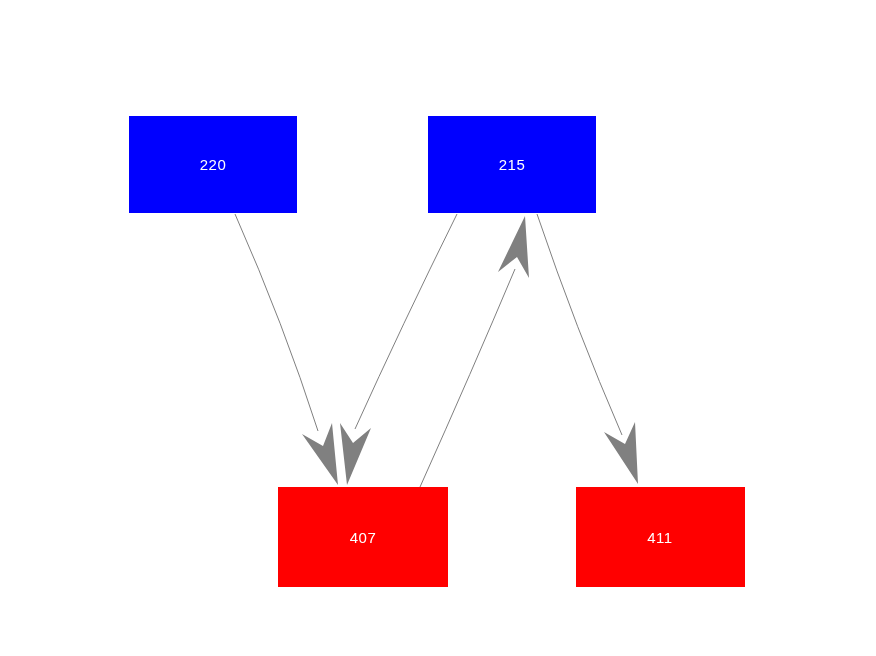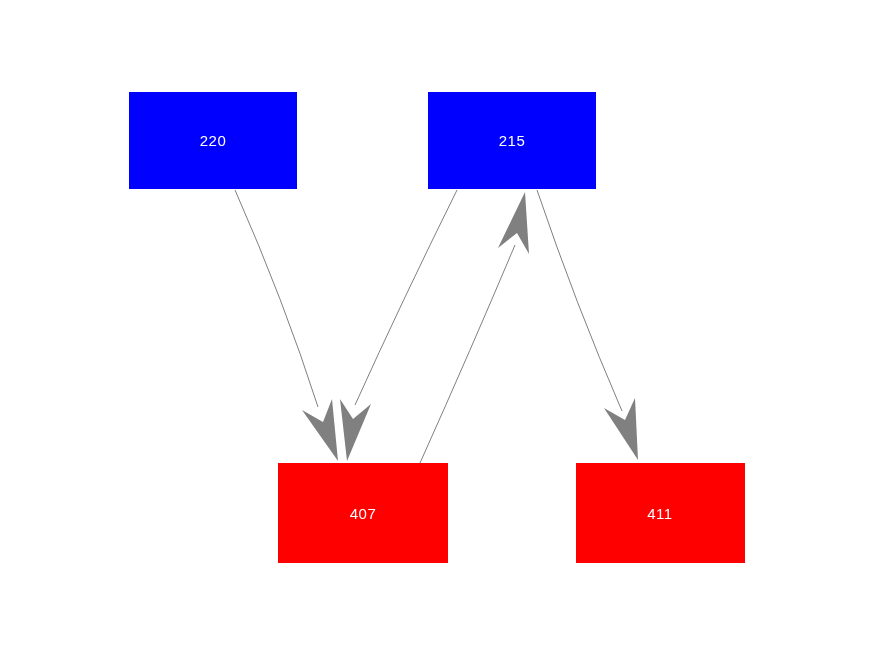--- a/index.html
+++ b/index.html
@@ -8,20 +8,21 @@
     width: 876px;
     height: 656px;
     background: #ffffff;
     overflow: hidden;
     font-family: "Liberation Sans", sans-serif;
   }
   .canvas-wrap {
     position: relative;
     width: 876px;
     height: 468px;
+    margin-top: 24px;
   }
   svg {
     display: block;
   }
   .node-label {
     font-family: "Liberation Sans", sans-serif;
     font-size: 15px;
     letter-spacing: 0.5px;
   }
   .edge-shaft {

